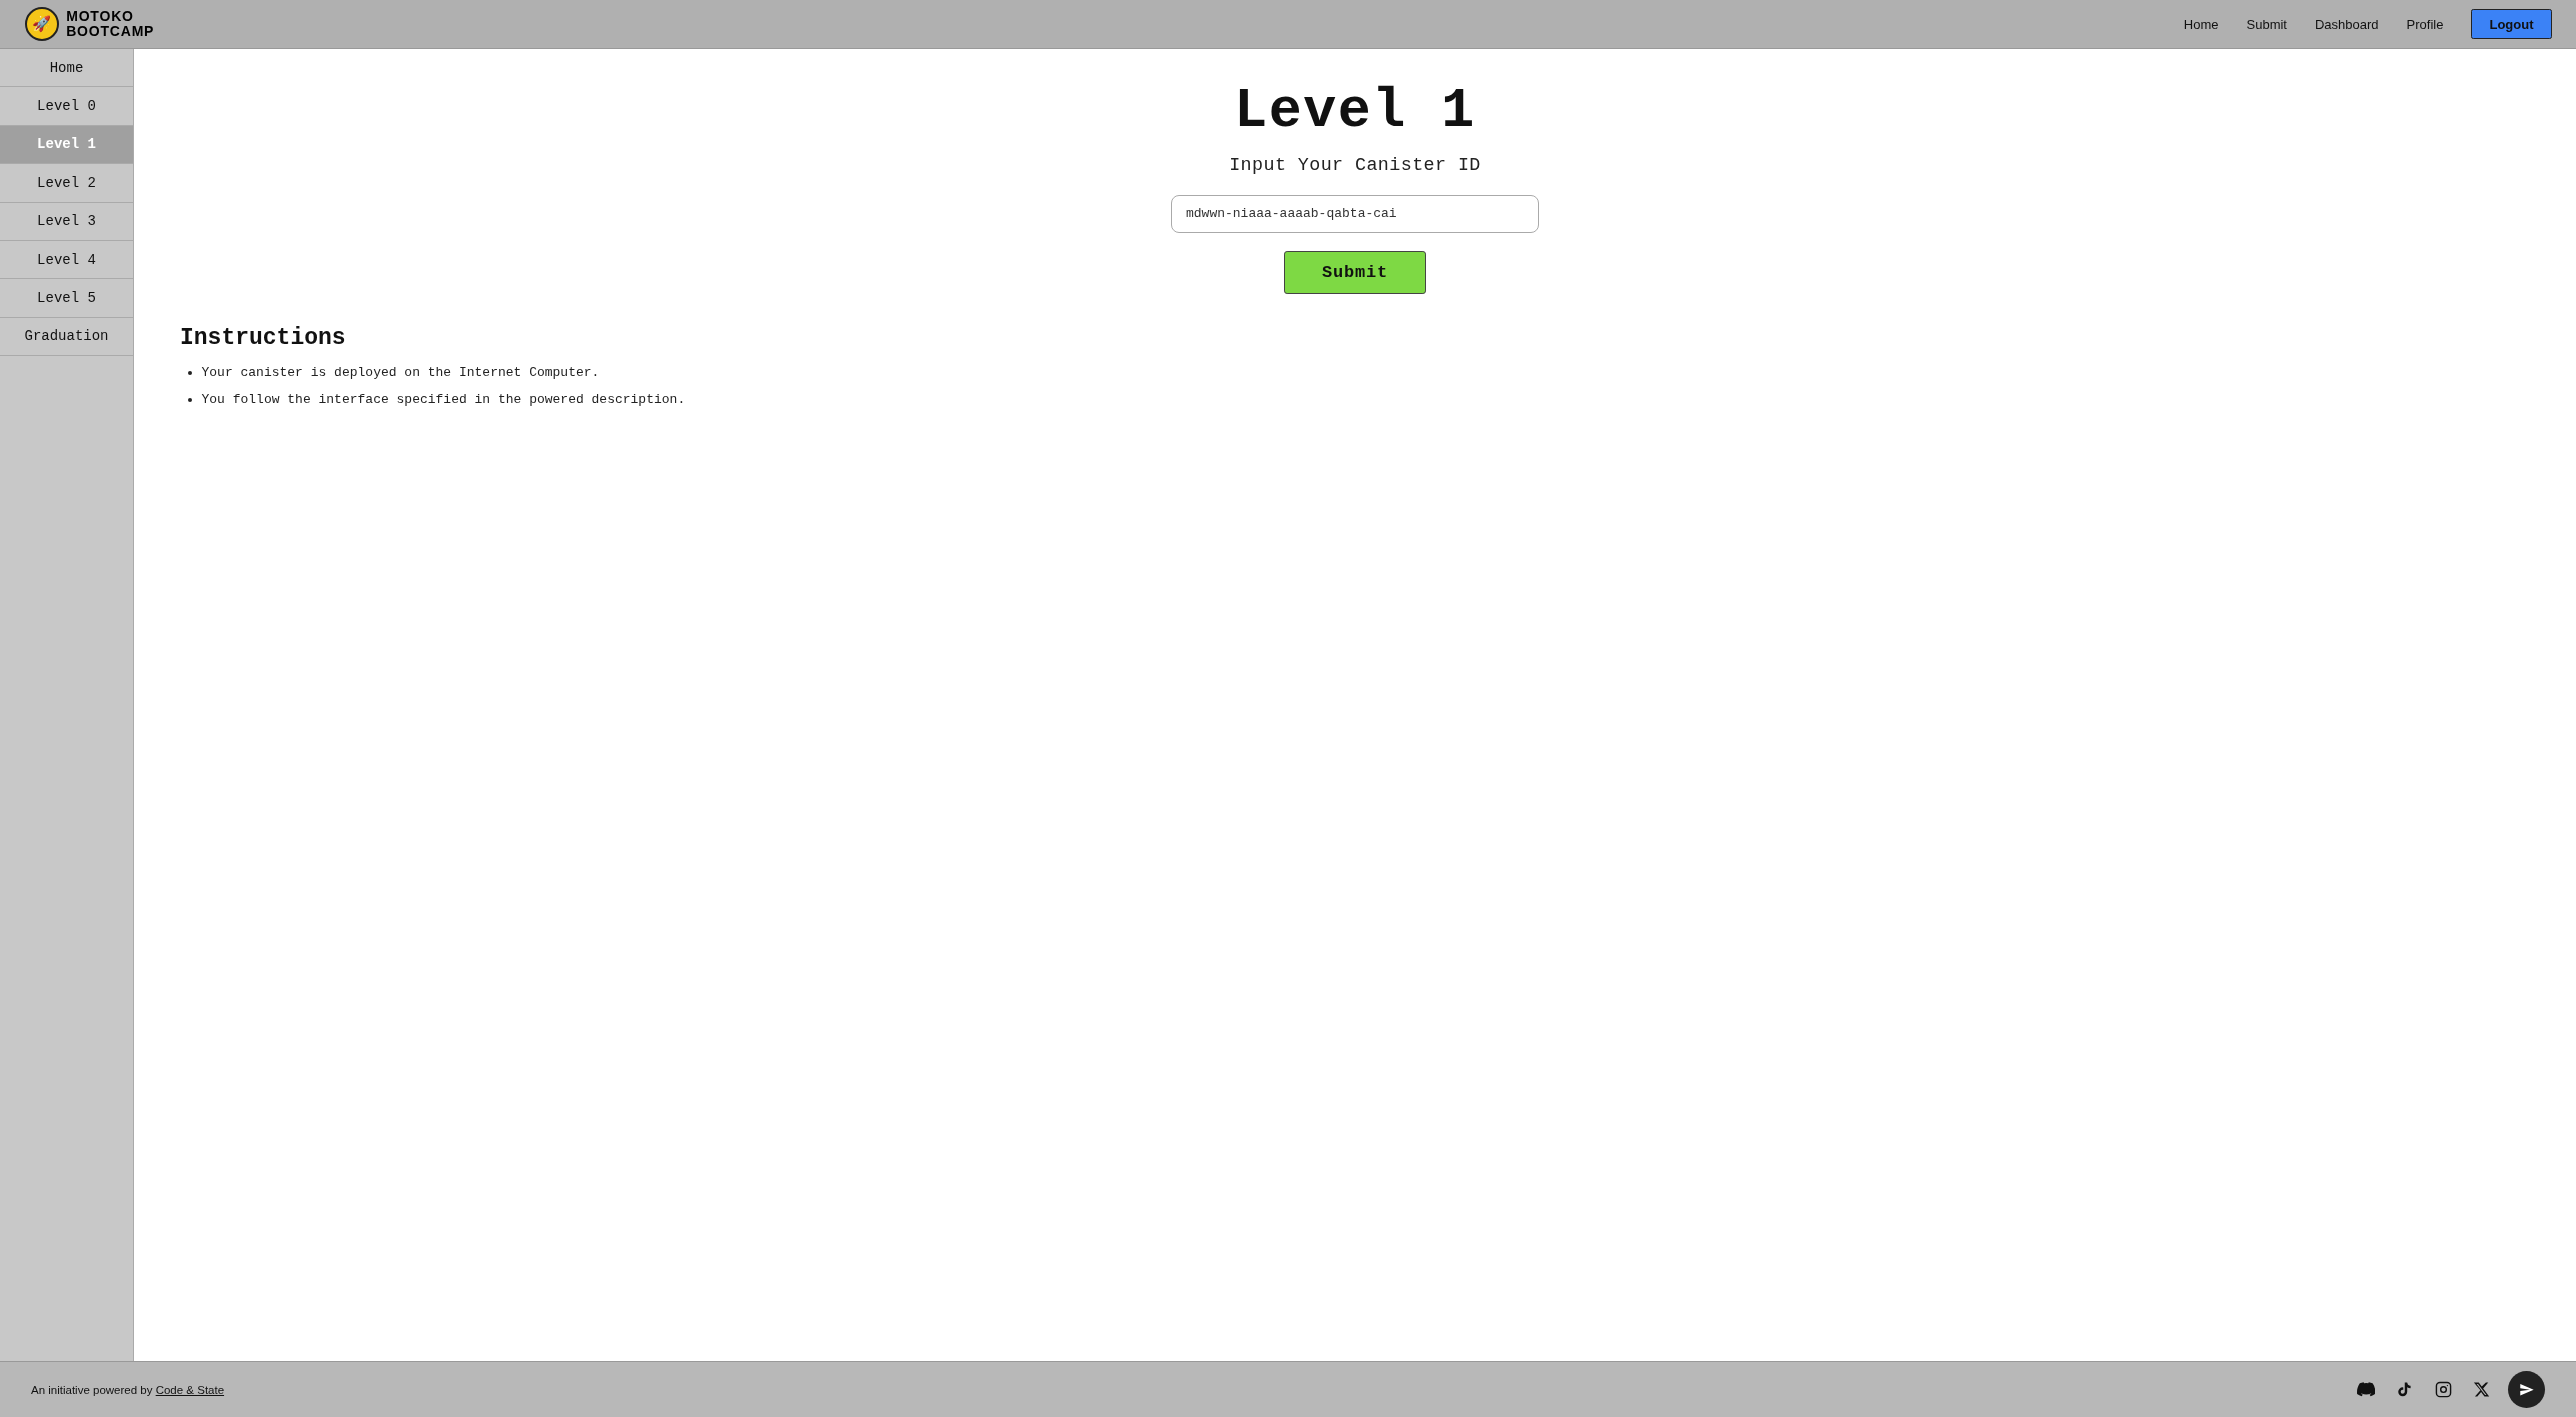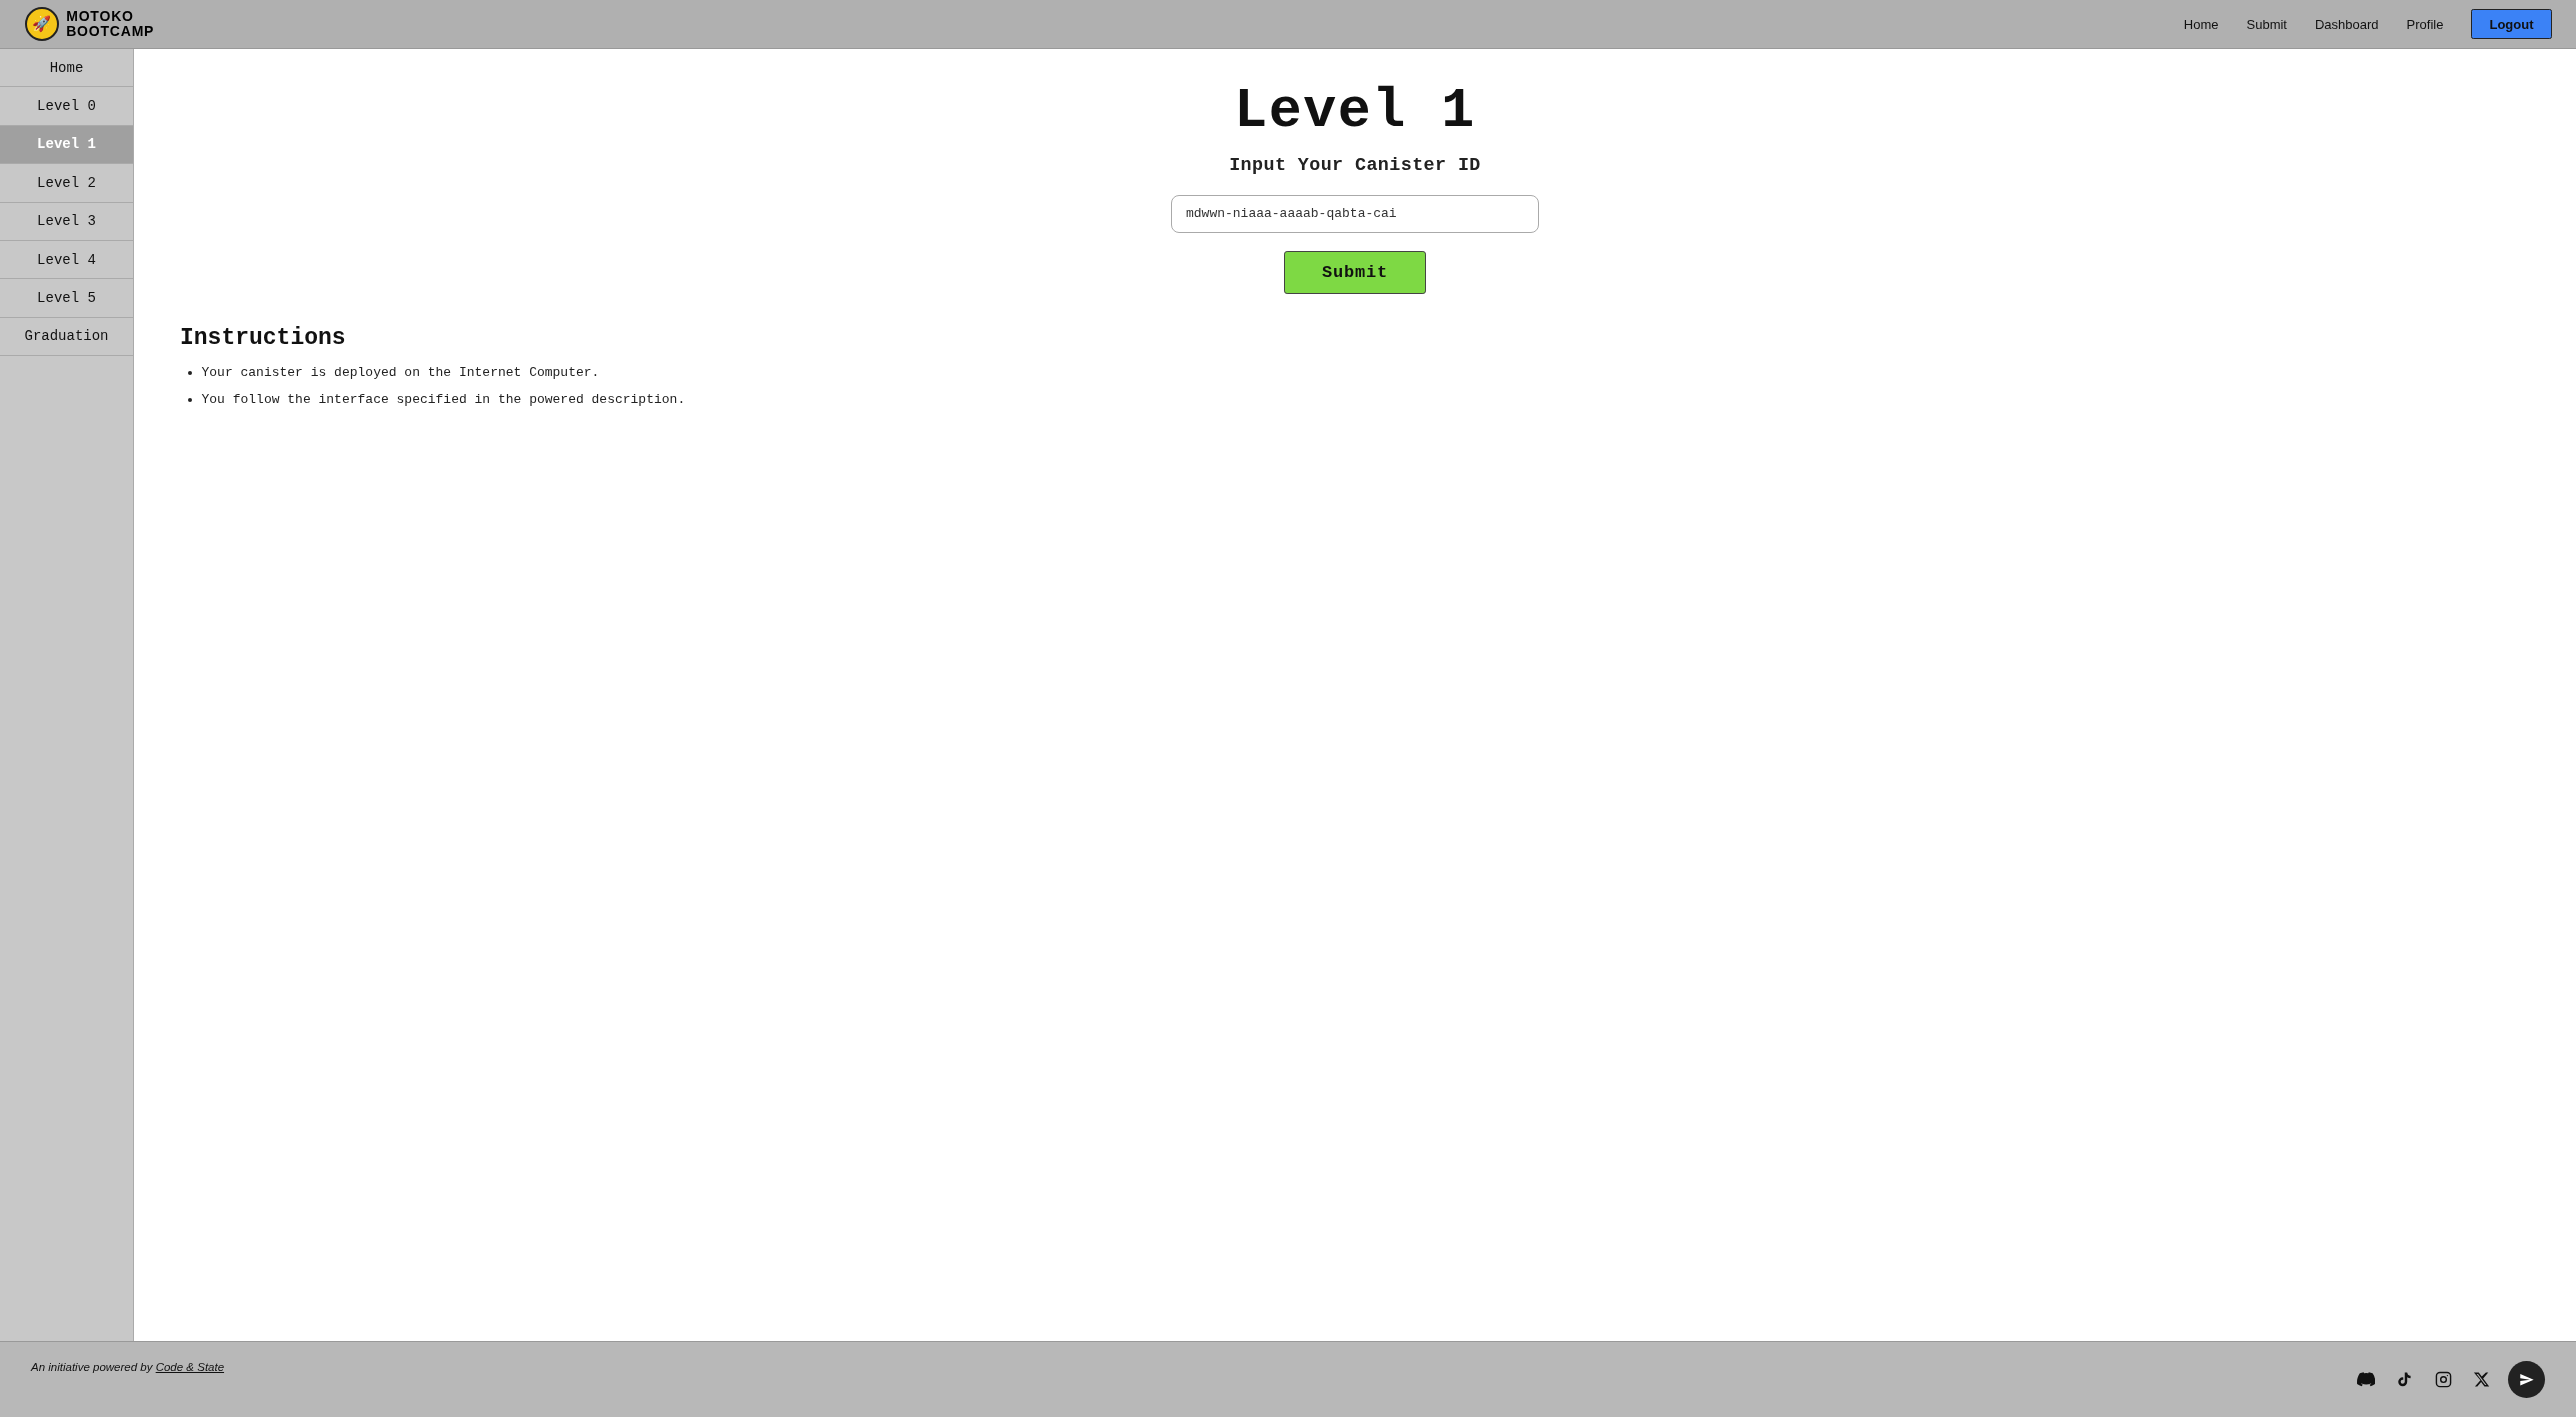--- a/index.html
+++ b/index.html
@@ -132,21 +132,20 @@
       margin-bottom: 12.3px;
       letter-spacing: 1.5px;
     }
 
     .subtitle {
       font-family: 'Courier New', Courier, monospace;
       font-size: 18.4px;
       color: #222;
       margin-bottom: 18.4px;
       letter-spacing: 0.4px;
-      font-weight: bold;
     }
 
     .canister-input {
       width: 368px;
       padding: 10.7px 14px;
       font-family: 'Courier New', Courier, monospace;
       font-size: 13px;
       border: 1.5px solid #aaa;
       border-radius: 8px;
       outline: none;
@@ -192,25 +191,25 @@
       font-family: 'Courier New', Courier, monospace;
       font-size: 13px;
       color: #222;
       margin-bottom: 7.7px;
       line-height: 1.5;
     }
 
     
     footer {
       background: #b8b8b8;
-      padding: 19px 31px;
-      display: flex;
+      padding: 9px 31px;
+      display: flex;
+      align-items: center;
       justify-content: space-between;
       border-top: 0.8px solid #999;
-      font-style: italic;
     }
 
     .footer-text {
       font-family: Arial, sans-serif;
       font-size: 11.5px;
       color: #111;
     }
 
     .footer-text a {
       color: #111;

